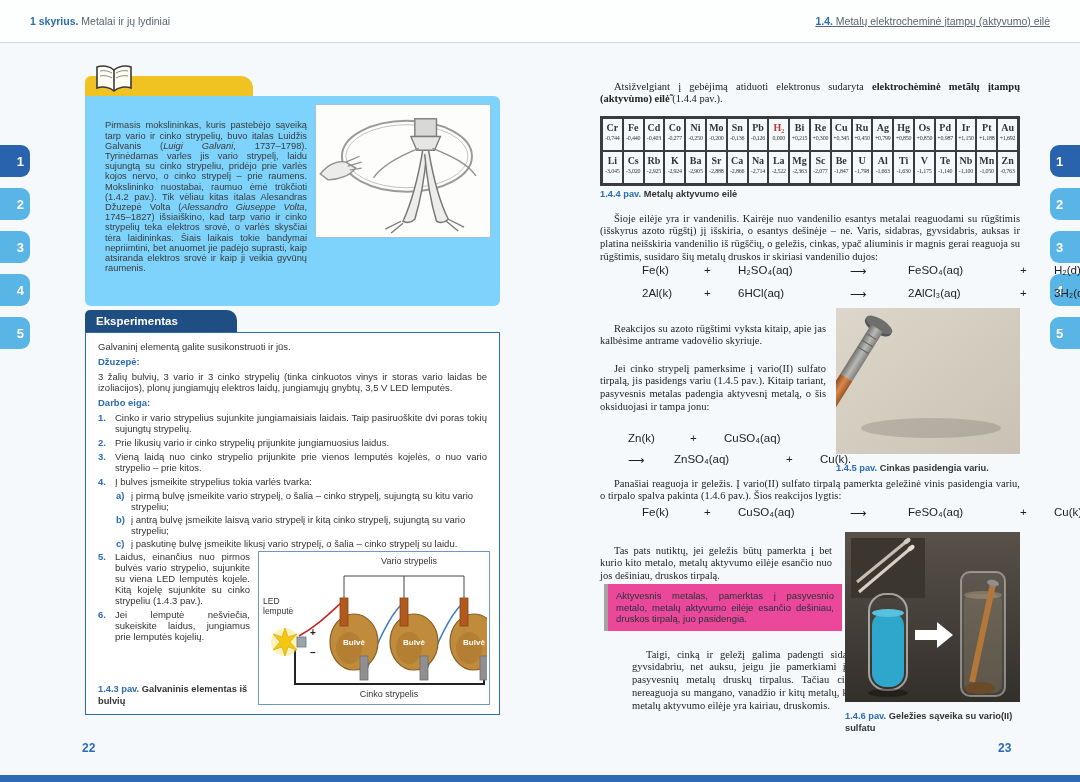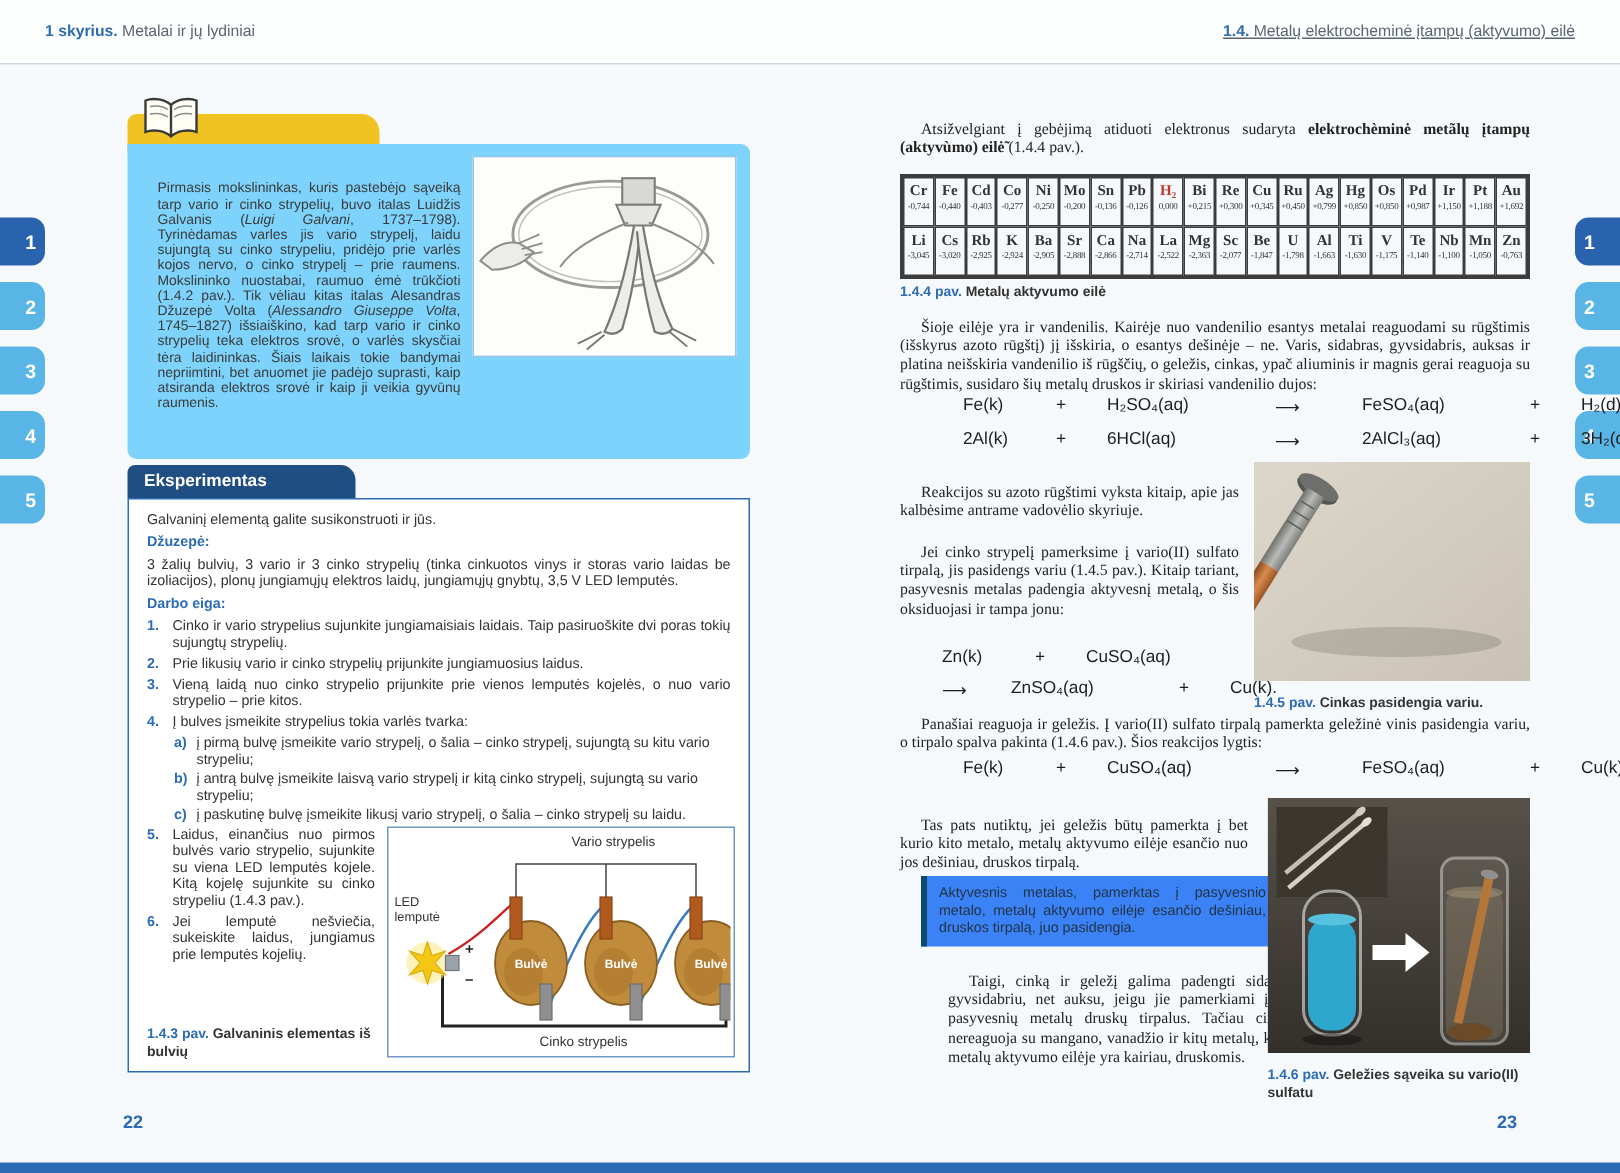--- a/index.html
+++ b/index.html
@@ -58,22 +58,22 @@
   .acell .sym{font-family:"Liberation Serif",serif;font-weight:bold;font-size:10px;margin-top:3px;line-height:11px;}
   .acell .sym.red{color:#c0392b;}
   .acell .val{font-family:"Liberation Serif",serif;font-size:6px;margin-top:2px;letter-spacing:-0.2px;}
   .eq{display:grid;font-size:11.5px;color:#1d1d1d;padding-left:24px;}
   .eq span{white-space:nowrap;}
   .eq7{grid-template-columns:62px 34px 112px 58px 112px 34px auto;}
   .eq4a{grid-template-columns:62px 34px 112px auto;}
   .eq4b{grid-template-columns:46px 112px 34px auto;}
   .photo145{position:absolute;left:836px;top:308px;width:184px;height:146px;overflow:hidden;}
   .photo146{position:absolute;left:845px;top:532px;width:175px;height:170px;overflow:hidden;}
-  .note-box{background:#3b82f6;border-left:4px solid #0c4a6e;padding:6px 8px;font-size:9.5px;line-height:11.5px;
-            text-align:justify;color:#234;margin:6px 14px;}
+  .note-box{background:#ec4899;border-left:4px solid #a3a3a3;padding:6px 8px;font-size:9.5px;line-height:11.5px;
+            text-align:justify;color:#234;margin:6px 4px;}
 </style>
 </head>
 <body>
 
 <div class="spread">
 
   <div class="header">
     <div class="h-left">
       <span class="accent">1 skyrius.</span><span> Metalai ir jų lydiniai</span>
     </div>

